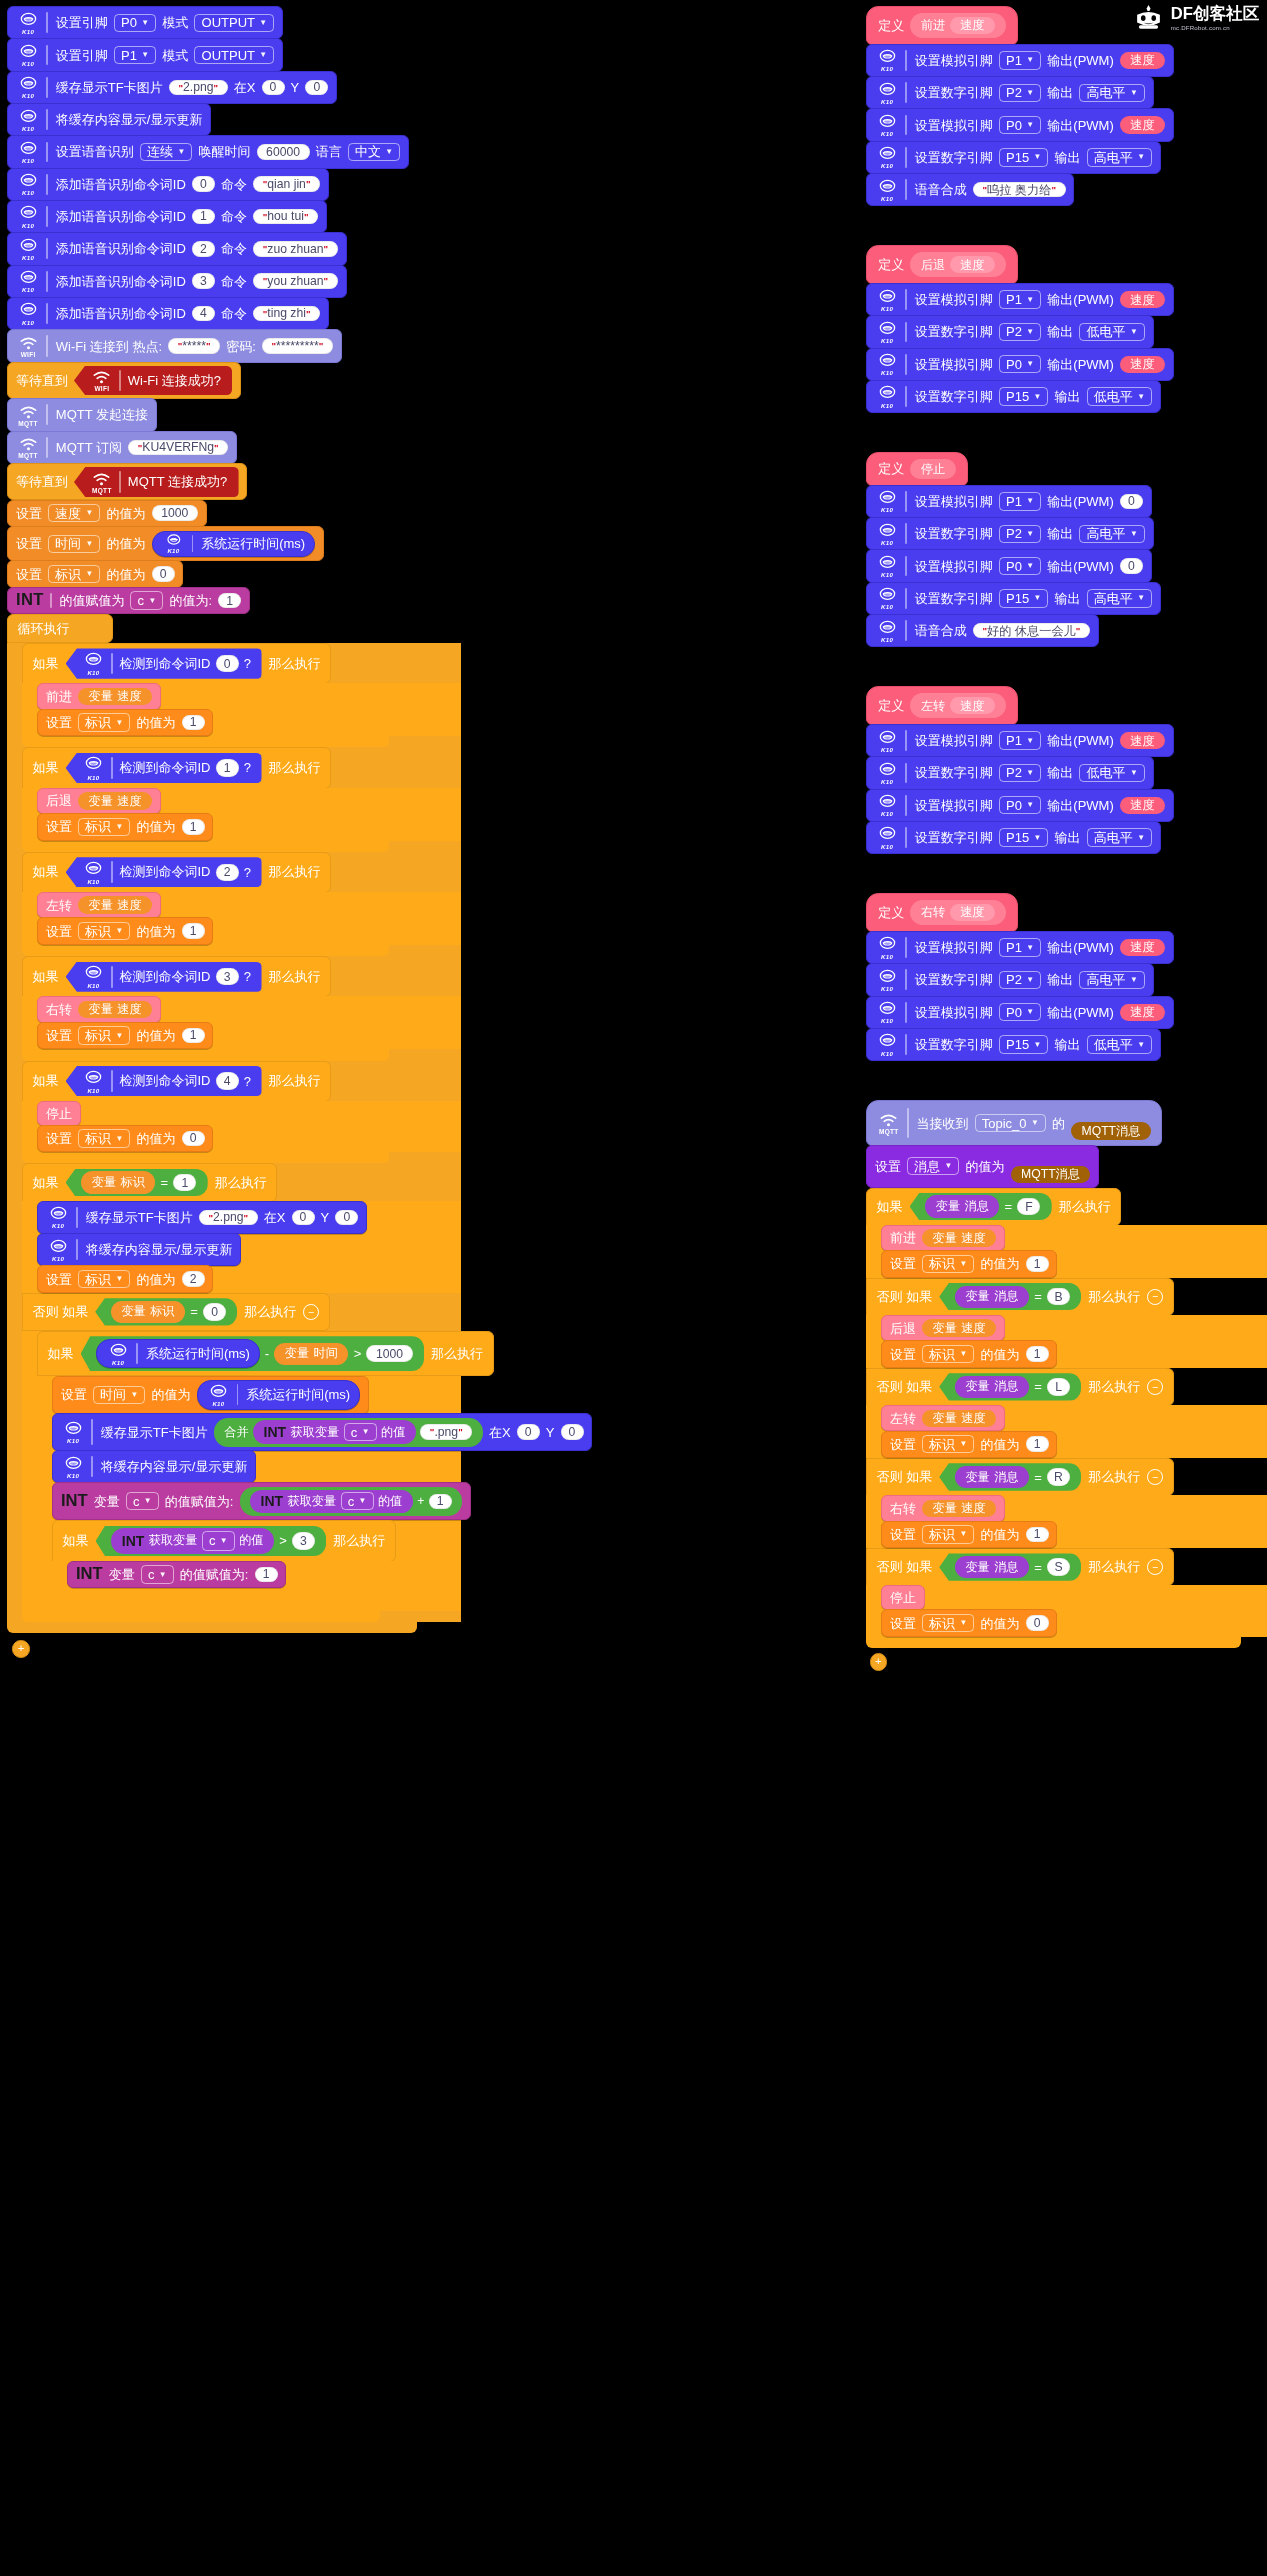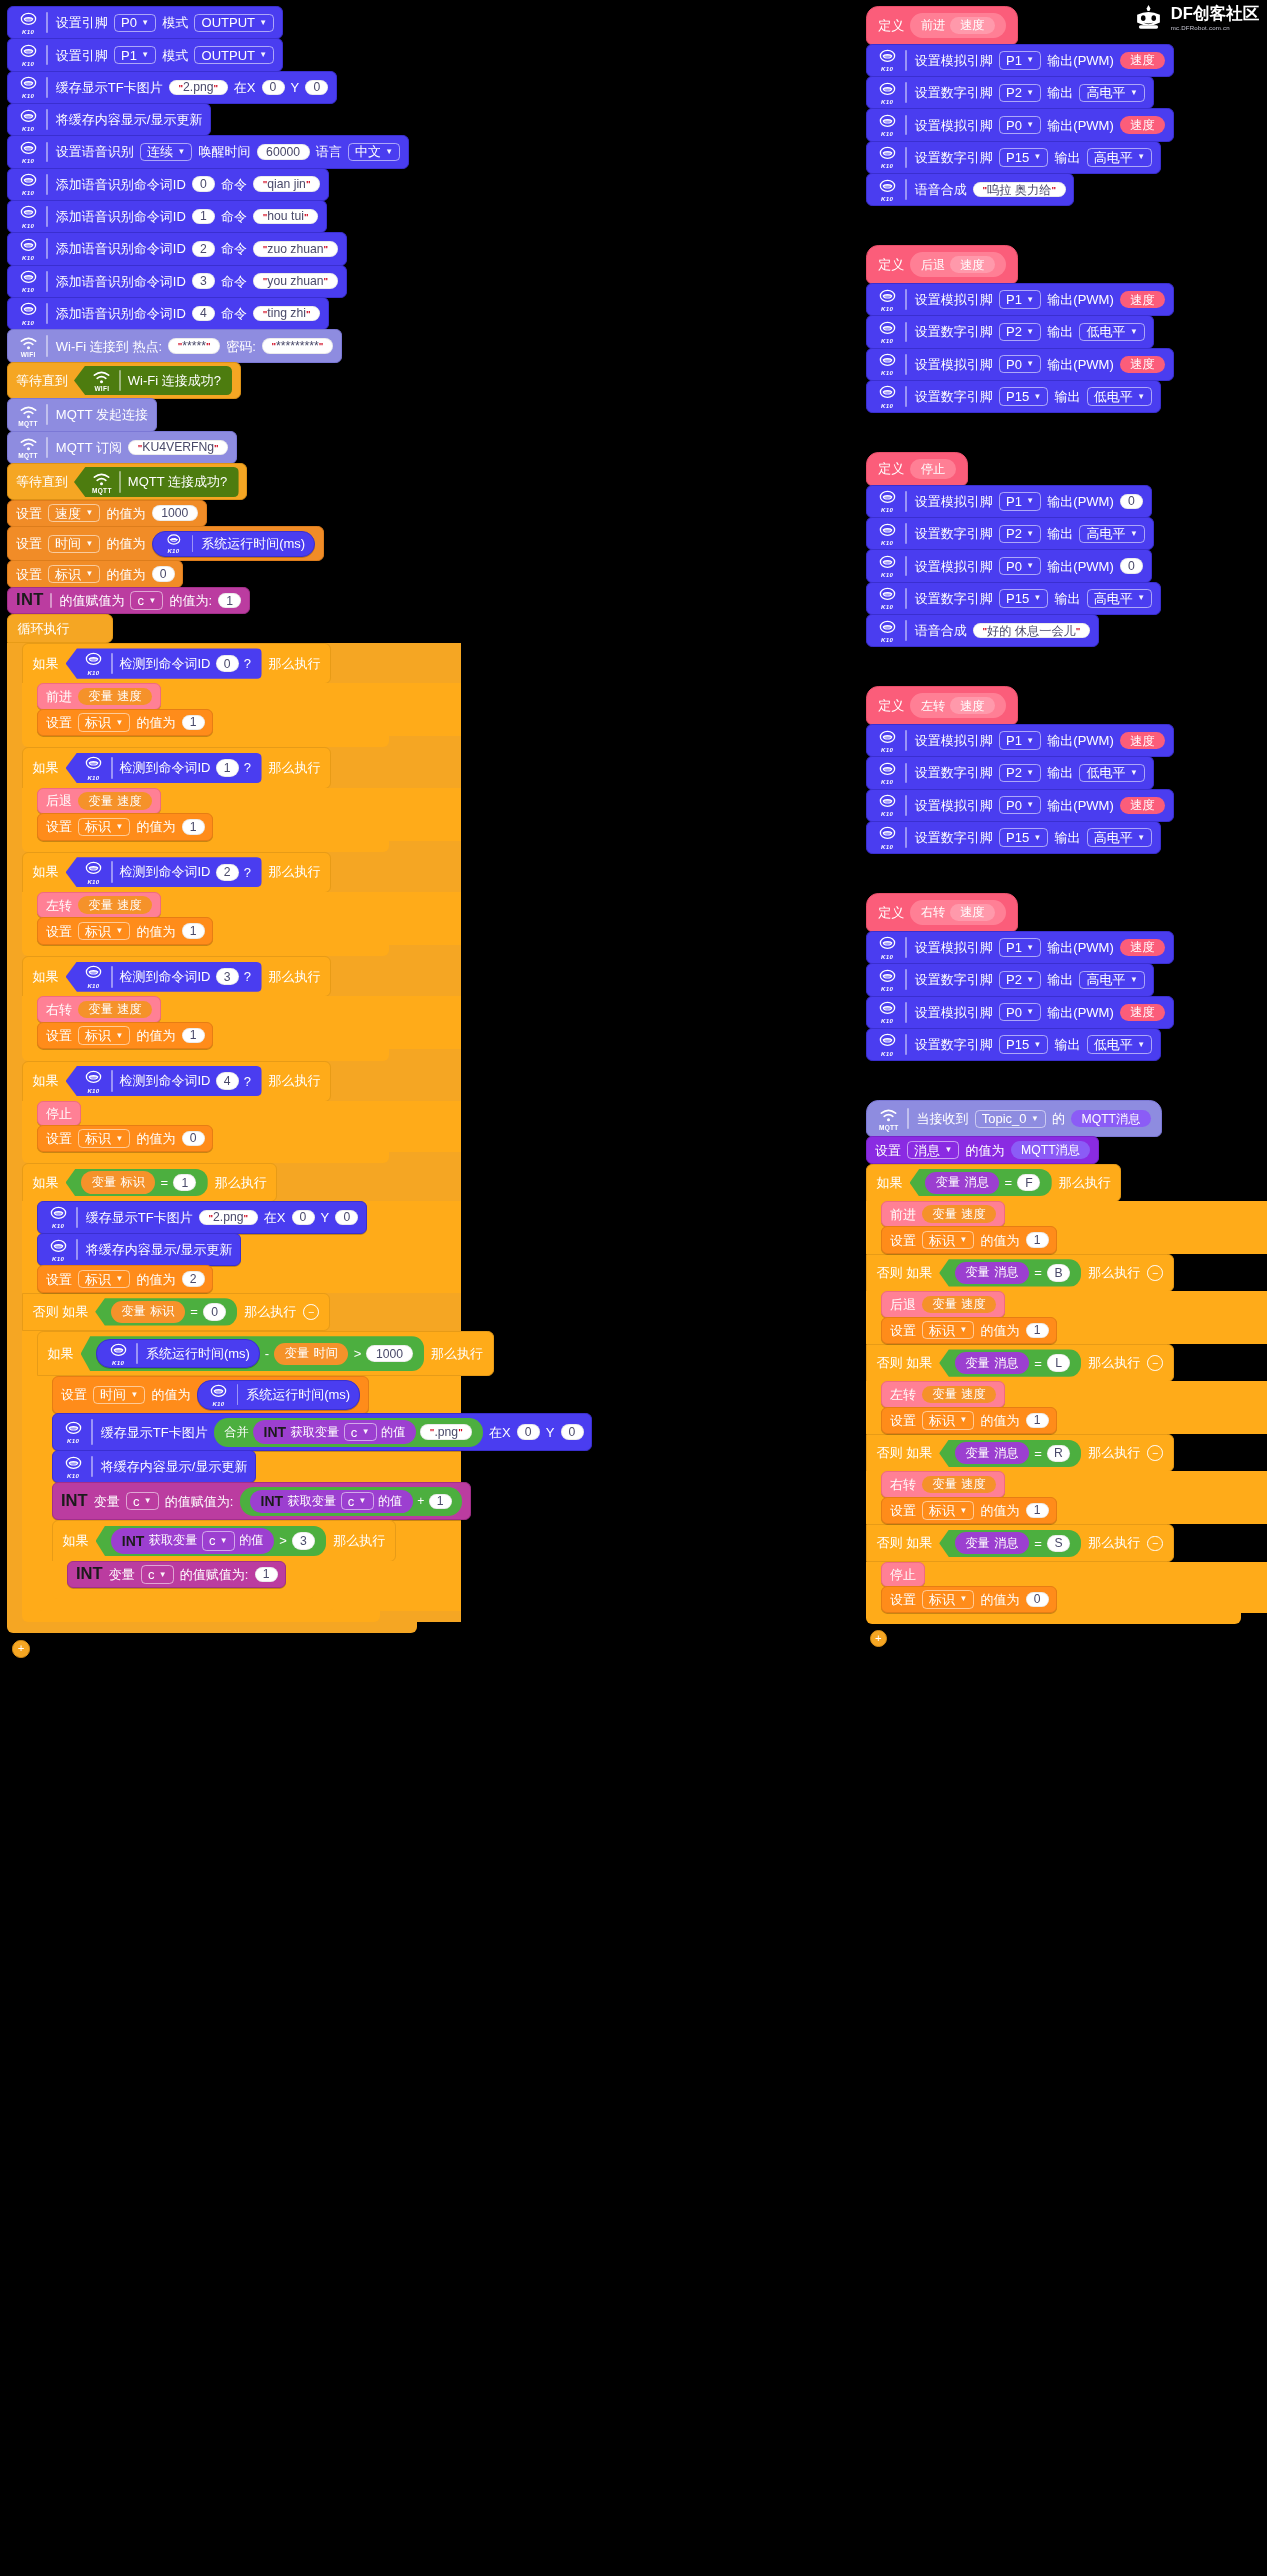--- a/index.html
+++ b/index.html
@@ -50,21 +50,21 @@
   .quo { color:#d0021b; font-weight:bold; font-size:9.6px; }
   .txt { color:#4a4a6a; }
 
   .pill {                      
     display:inline-flex; align-items:center; gap:4.4px;
     border-radius:14px; padding:2.6px 10.5px; font-size:12.2px; color:#fff;
   }
   .pill.red    { background:#fb5d7a; }
   .pill.orange { background:#f5922a; }
   .pill.purple { background:#9c3fd0; }
-  .pill.lav    { background:#8b5cf6; }
+  .pill.lav    { background:#a16207;margin-top:16px; }
 
   .caret { font-size:7.9px; opacity:.95; }
   .caret::before { content:"▼"; }
 
   
   .ico { width:24.4px; display:flex; flex-direction:column;
          align-items:center; justify-content:center; flex:none; }
   .ico .glyph { width:19px; height:19px; display:block; }
   .ico .lbl { font-size:6.1px; letter-spacing:0.3px; font-weight:bold;
               font-style:italic; margin-top:-0.9px; }
@@ -83,21 +83,21 @@
   .cfoot { height:11.3px; border-radius:0 0 6.1px 6.1px; }
 
   
   .hex {
     display:inline-flex; align-items:center; gap:5.2px;
     padding:2.6px 12.2px; font-size:13px; color:#fff; position:relative;
     clip-path: polygon(7.9px 0, 100% 0, calc(100% - 7.9px) 100%, 0 100%);
   }
   .hex.g  { background:#4caf3f; clip-path:polygon(9.6px 0,100% 0,100% 100%,9.6px 100%,0 50%); border-radius:0 12.2px 12.2px 0;}
   .hex.b  { background:#4a3df0; clip-path:polygon(11.3px 0,100% 0,100% 100%,11.3px 100%,0 50%); border-radius:0 5.2px 5.2px 0;}
-  .hex.lav{ background:#4d7c0f; clip-path:polygon(11.3px 0,100% 0,100% 100%,11.3px 100%,0 50%); border-radius:0 5.2px 5.2px 0;}
+  .hex.lav{ background:#b91c1c; clip-path:polygon(11.3px 0,100% 0,100% 100%,11.3px 100%,0 50%); border-radius:0 5.2px 5.2px 0;}
 
   .minus {
     display:inline-flex; align-items:center; justify-content:center;
     width:15.7px; height:15.7px; border-radius:50%;
     border:1.7px solid #fff; font-size:10.5px; line-height:1;
   }
   .minus::before { content:"−"; }
 
   .plusbtn {
     width:17.5px; height:17.5px; border-radius:50%;

